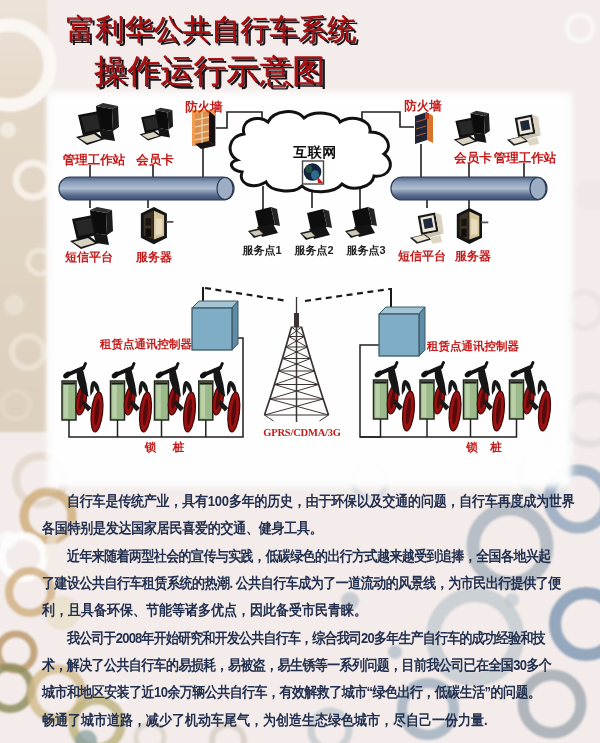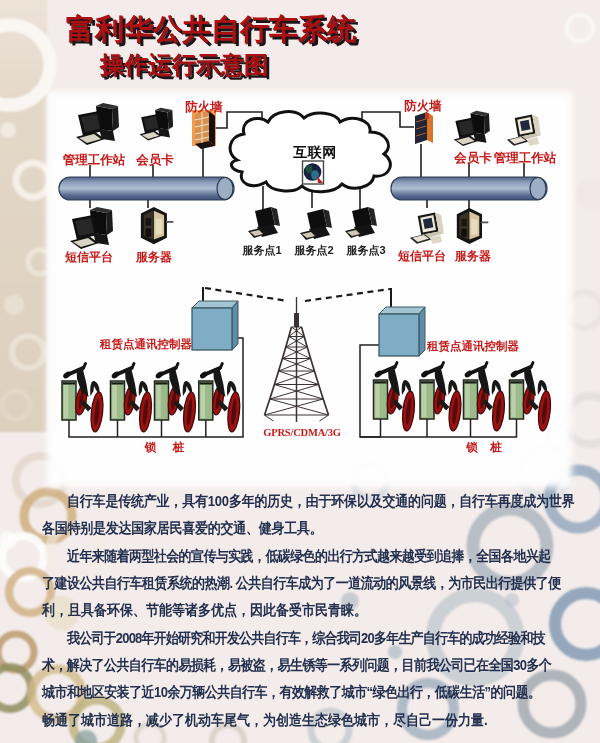--- a/index.html
+++ b/index.html
@@ -1,20 +1,20 @@
 <!DOCTYPE html>
 <html><head>
 <meta charset="utf-8">
 <style>
 html,body{margin:0;padding:0}
 body{width:600px;height:743px;position:relative;overflow:hidden;background:#f3ecea;font-family:"Liberation Sans",sans-serif}
 #bg{position:absolute;left:0;top:0}
-.t1,.t2{position:absolute;color:#ae0f10;font-family:"Liberation Serif",serif;font-weight:700;white-space:nowrap;text-shadow:3.2px 3.2px 0.5px #1d1418, 1px 1px 0 #58252a}
+.t1,.t2{position:absolute;color:#ae0f10;font-family:"Liberation Serif",serif;font-weight:400;white-space:nowrap;text-shadow:3.2px 3.2px 0.5px #1d1418, 1px 1px 0 #58252a}
 .t1{left:66px;top:10px;font-size:29px;letter-spacing:0px}
-.t2{left:100px;top:49px;font-size:24px;letter-spacing:0px}
+.t2{left:94px;top:49px;font-size:33px;letter-spacing:0px}
 .bl{position:absolute;color:#222f4e;font-size:13px;font-weight:700;white-space:nowrap;transform:scaleY(1.13);transform-origin:left top}
 </style>
 </head>
 <body>
 <svg id="bg" width="600" height="743" viewBox="0 0 600 743">
 <defs>
 <filter id="soft" x="-10%" y="-10%" width="120%" height="120%">
         <feGaussianBlur stdDeviation="3"></feGaussianBlur>
       </filter>
 <filter id="blur1" x="-20%" y="-20%" width="140%" height="140%">

